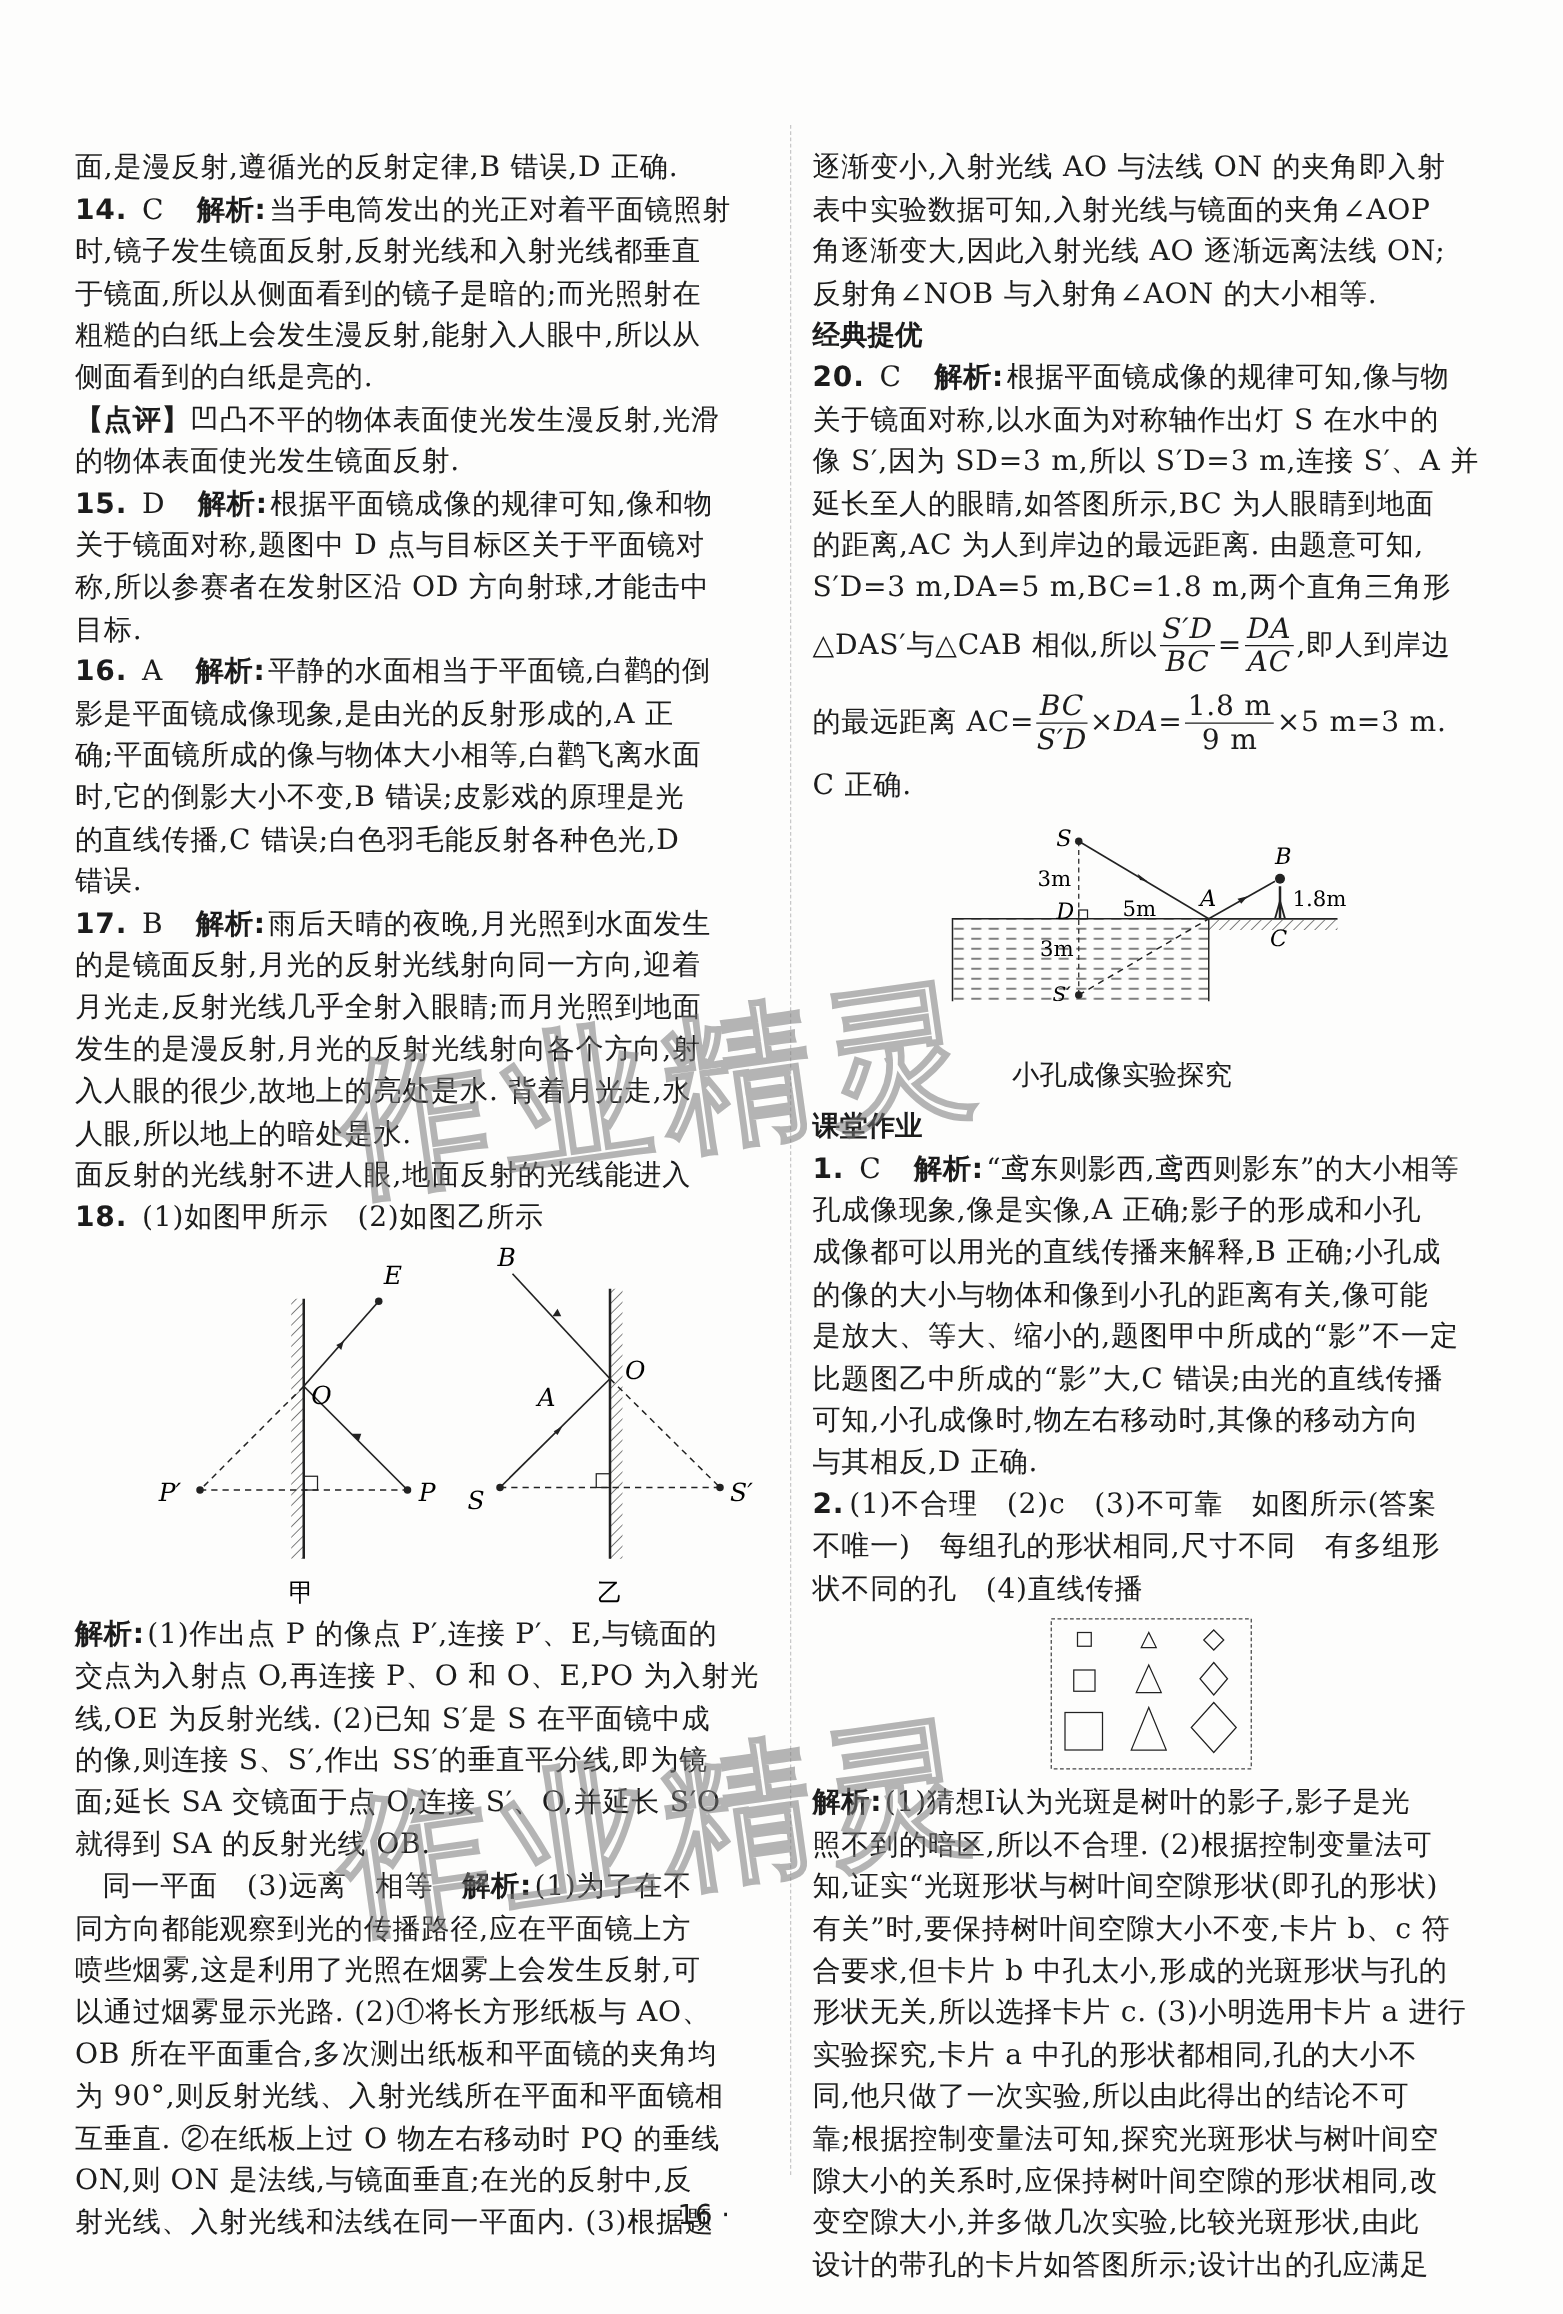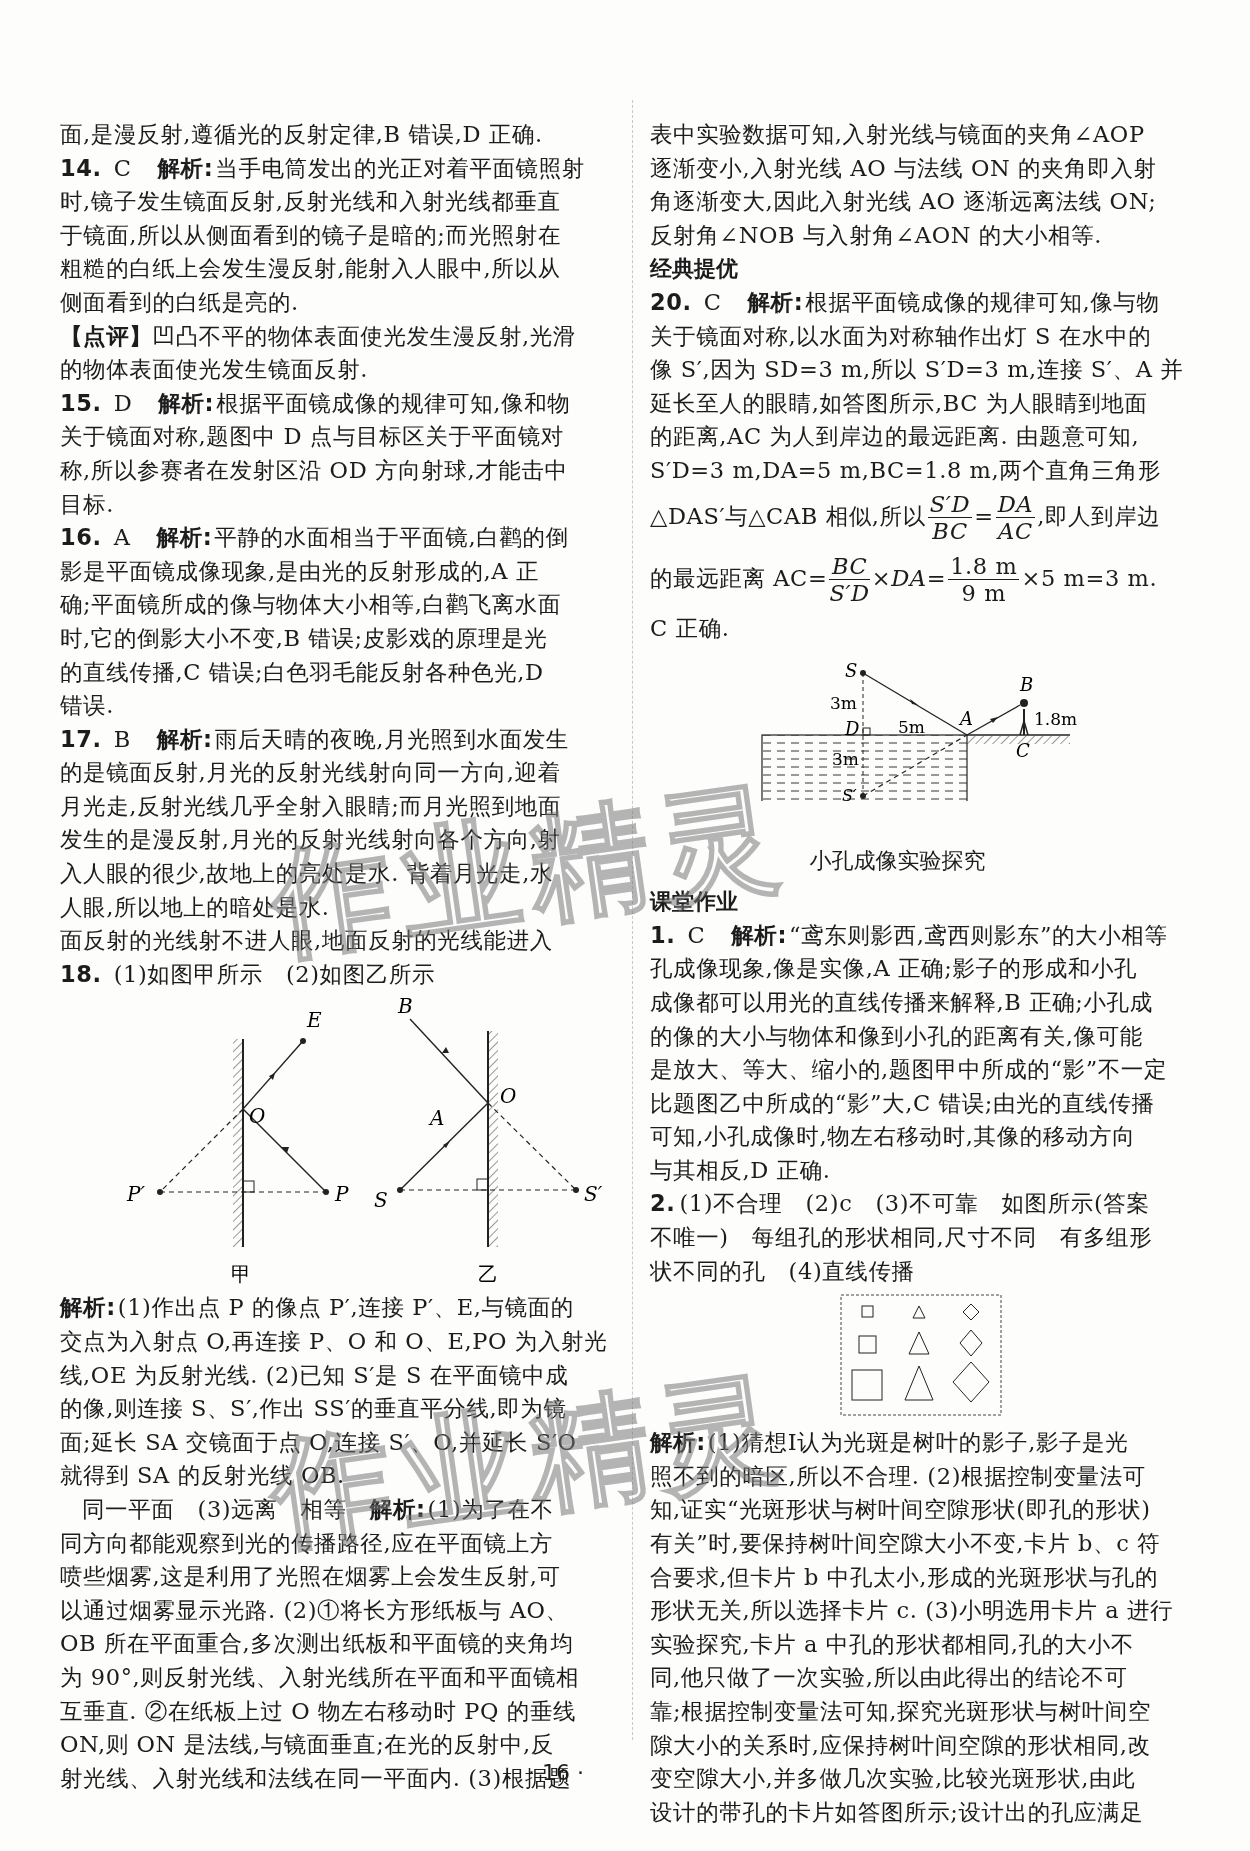--- a/index.html
+++ b/index.html
@@ -166,22 +166,22 @@
     <div class="line">OB 所在平面重合,多次测出纸板和平面镜的夹角均</div>
     <div class="line">为 90°,则反射光线、入射光线所在平面和平面镜相</div>
     <div class="line">互垂直. ②在纸板上过 O 物左右移动时 PQ 的垂线</div>
     <div class="line">ON,则 ON 是法线,与镜面垂直;在光的反射中,反</div>
     <div class="line">射光线、入射光线和法线在同一平面内. (3)根据题</div>
   </div>
 </div>
 
 <div class="col col-right">
   <div>
+    <div class="line">逐渐变小,入射光线 AO 与法线 ON 的夹角即入射</div>
     <div class="line">表中实验数据可知,入射光线与镜面的夹角∠AOP</div>
-    <div class="line">逐渐变小,入射光线 AO 与法线 ON 的夹角即入射</div>
     <div class="line">角逐渐变大,因此入射光线 AO 逐渐远离法线 ON;</div>
     <div class="line">反射角∠NOB 与入射角∠AON 的大小相等.</div>
   </div>
 
   <div class="section-title">经典提优</div>
 
   <div>
     <div class="line"><span class="qnum">20.</span><span class="ans">C</span><span class="jx">解析:</span><span>根据平面镜成像的规律可知,像与物</span></div>
     <div class="line">关于镜面对称,以水面为对称轴作出灯 S 在水中的</div>
     <div class="line">像 S′,因为 SD=3 m,所以 S′D=3 m,连接 S′、A 并</div>

